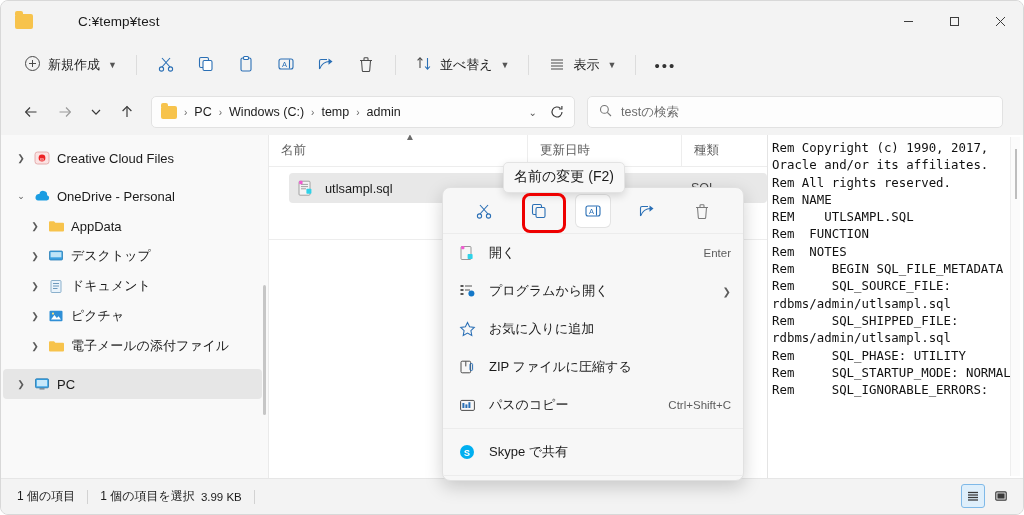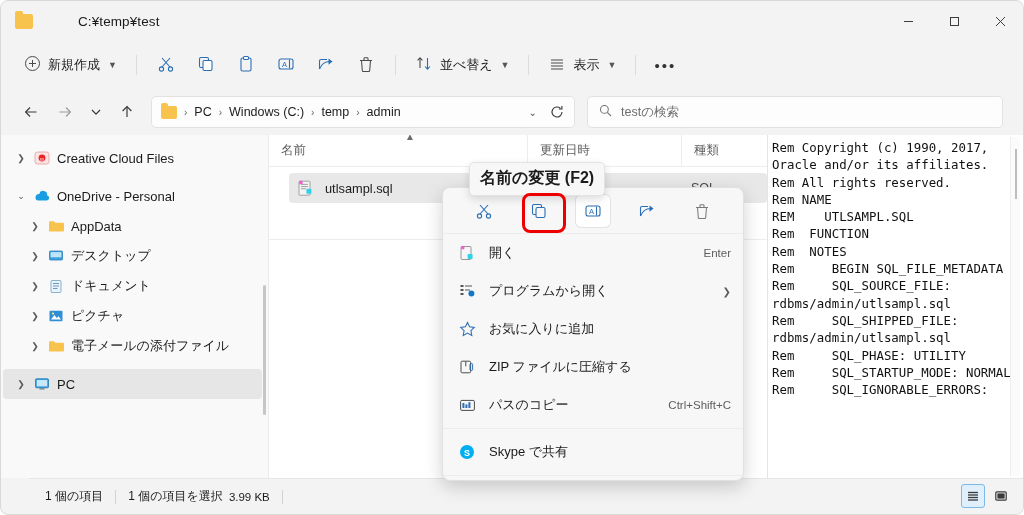--- a/index.html
+++ b/index.html
@@ -225,21 +225,20 @@
 
   
   .statusbar {
     position: absolute; left: 0; right: 0; bottom: 0;
     height: 36px;
     background: #f3f3f3;
     border-top: 1px solid #e6e6e6;
     display: flex; align-items: center;
     padding-left: 16px;
     gap: 0;
-    margin-left: 28px;
   }
   .st-text { font-size: 12px; color: #1b1b1b; }
   .st-sep { width: 1px; height: 14px; background: #d2d2d2; margin: 0 12px; }
   .st-sub { font-size: 11.5px; color: #1b1b1b; }
   .view-toggles {
     position: absolute; right: 10px; top: 5px;
     display: flex; gap: 4px;
   }
   .vt {
     width: 24px; height: 24px; border-radius: 3px;
@@ -281,30 +280,29 @@
     gap: 12px;
   }
   .ctx-ico { width: 20px; flex: none; display: flex; align-items: center; justify-content: center; }
   .ctx-label { flex: 1; white-space: nowrap; }
   .ctx-accel { font-size: 11.5px; color: #5d5d5d; text-align: center; }
   .ctx-sub { font-size: 10px; color: #5d5d5d; }
   .ctx-div { height: 1px; background: #ececec; margin: 4px 0; }
 
   
   .tooltip {
-    position: absolute; left: 468px; top: 161px;
+    position: absolute; left: 502px; top: 161px;
     background: #f7f7f7;
     border: 1px solid #e3e3e3;
     border-radius: 5px;
     box-shadow: 0 3px 9px rgba(0,0,0,0.14);
     padding: 5px 10px 6px 10px;
-    font-size: 16px; color: #1b1b1b;
+    font-size: 14px; color: #1b1b1b;
     white-space: nowrap;
     z-index: 50;
-    font-weight: bold;
   }
 
   
   .annot {
     position: absolute;
     left: 521px; top: 192px;
     width: 44px; height: 40px;
     border: 3px solid #ee0000;
     border-radius: 8px;
     z-index: 60;

